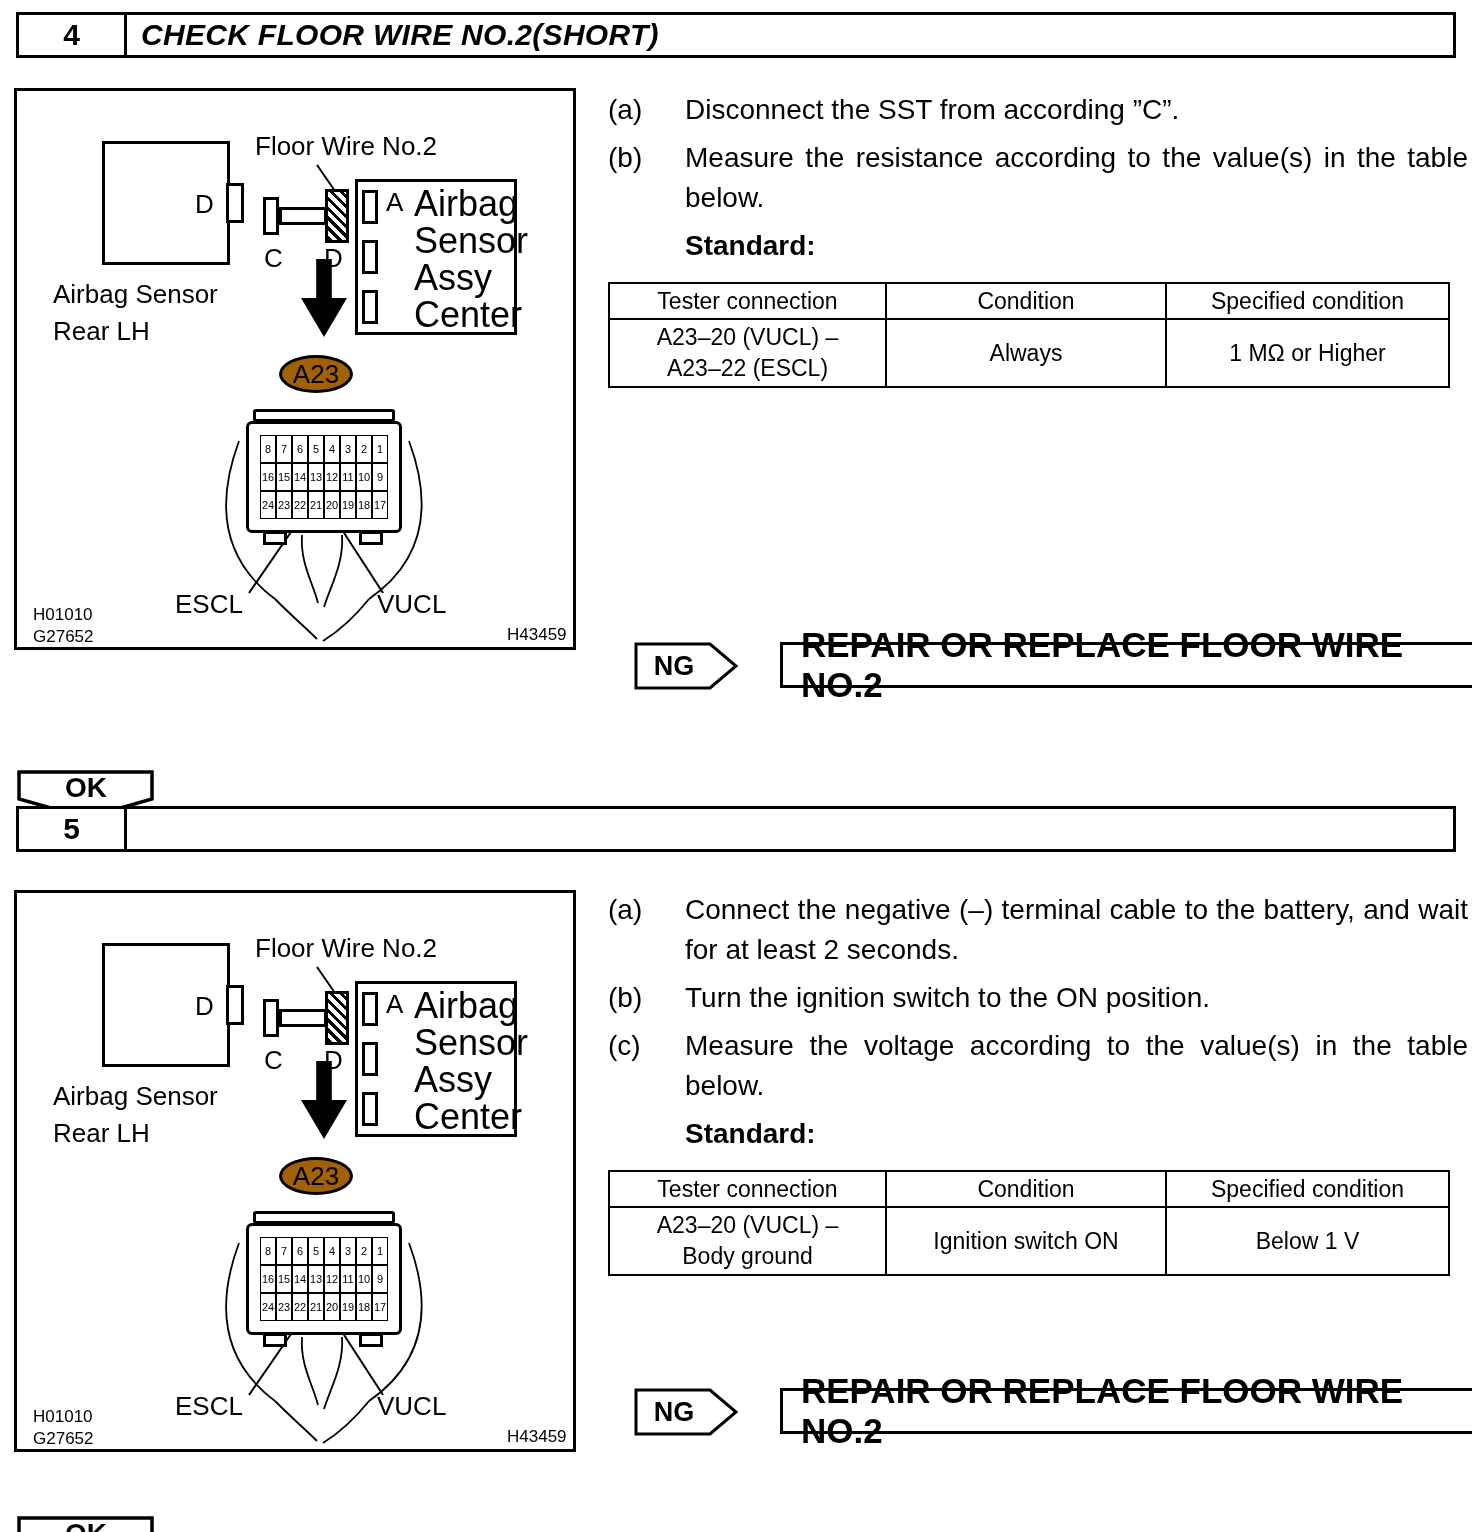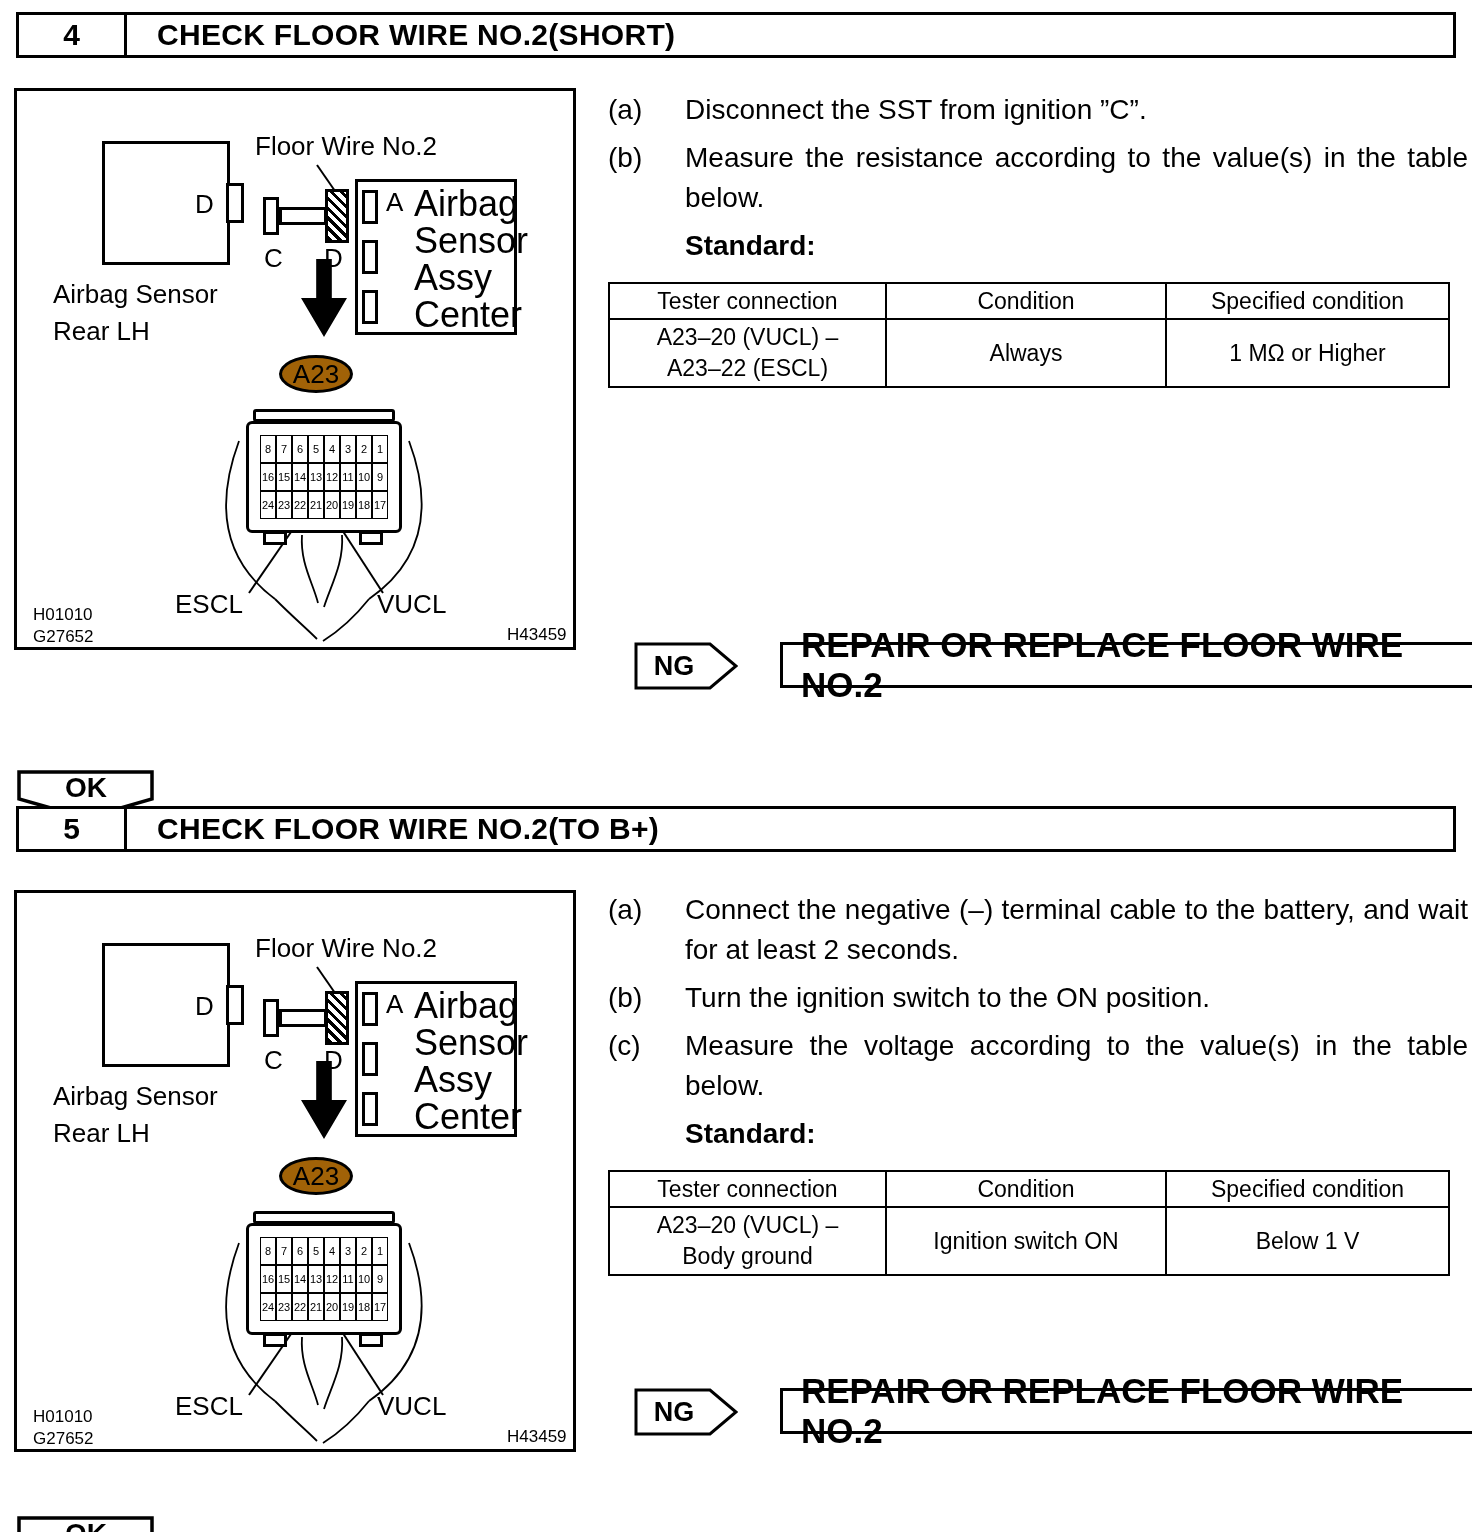--- a/index.html
+++ b/index.html
@@ -20,22 +20,22 @@
   .step-bar {
     position:absolute; left:16px; width:1440px; height:46px;
     border:3px solid #000; display:flex; background:#fff;
   }
   .step-num {
     width:108px; border-right:3px solid #000;
     display:flex; align-items:center; justify-content:center;
     font-weight:bold; font-size:30px;
   }
   .step-title {
-    flex:1; display:flex; align-items:center; padding-left:30px;
-    font-weight:bold; font-size:30px; letter-spacing:0.3px;
+    flex:1; display:flex; align-items:center; padding-left:14px;
+    font-weight:bold; font-size:30px; letter-spacing:0.3px;font-style:italic;
   }
 
   
   .figure-slot {
     position:absolute; left:14px; width:562px; height:562px;
     border:3px solid #000; background:#fff;
   }
   .fig { position:absolute; inset:0; }
   .fig-svg { position:absolute; left:0; top:0; width:562px; height:562px; }
   .lbl { position:absolute; font-size:26px; line-height:30px; white-space:nowrap; }
@@ -202,21 +202,21 @@
 
     <div class="code" style="left:16px; top:514px;">H01010</div>
     <div class="code" style="left:16px; top:536px;">G27652</div>
     <div class="code" style="left:490px; top:534px;">H43459</div>
   </div>
 </div>
 
   <div class="right-col" style="top:90px;">
     <div class="instr">
       <div class="marker">(a)</div>
-      <div class="text">Disconnect the SST from ignition ”C”.</div>
+      <div class="text">Disconnect the SST from according ”C”.</div>
     </div>
     <div class="instr">
       <div class="marker">(b)</div>
       <div class="text">Measure the resistance according to the value(s) in the table below.</div>
     </div>
     <div class="standard">Standard:</div>
     <table class="spec-table">
       <colgroup>
           <col style="width:277px;">
           <col style="width:280px;">
@@ -252,21 +252,20 @@
 
   <div class="ok-marker" style="top:726px;">
     <svg width="140" height="52" viewBox="0 0 140 52">
       <polygon points="3,3 136,3 136,30 70,49 3,30" fill="#fff" stroke="#000" stroke-width="3.5"></polygon>
       <text x="70" y="28" text-anchor="middle" font-size="28" font-weight="bold">OK</text>
     </svg>
   </div>
 
   <div class="step-bar" style="top:806px;">
     <div class="step-num">5</div>
-    <div class="step-title">CHECK FLOOR WIRE NO.2(TO B+)</div>
   </div>
 
   <div class="figure-slot" style="top:890px;">
   <div class="fig">
     <svg class="fig-svg" viewBox="0 0 562 562">
       <line x1="300" y1="74" x2="318" y2="100" stroke="#000" stroke-width="2"></line>
       <path d="M222,350 C196,420 210,472 258,508" fill="none" stroke="#000" stroke-width="1.8"></path>
       <path d="M392,350 C418,420 404,472 352,508" fill="none" stroke="#000" stroke-width="1.8"></path>
       <path d="M285,444 C283,472 296,492 301,512" fill="none" stroke="#000" stroke-width="1.8"></path>
       <path d="M325,444 C327,472 314,494 307,516" fill="none" stroke="#000" stroke-width="1.8"></path>

